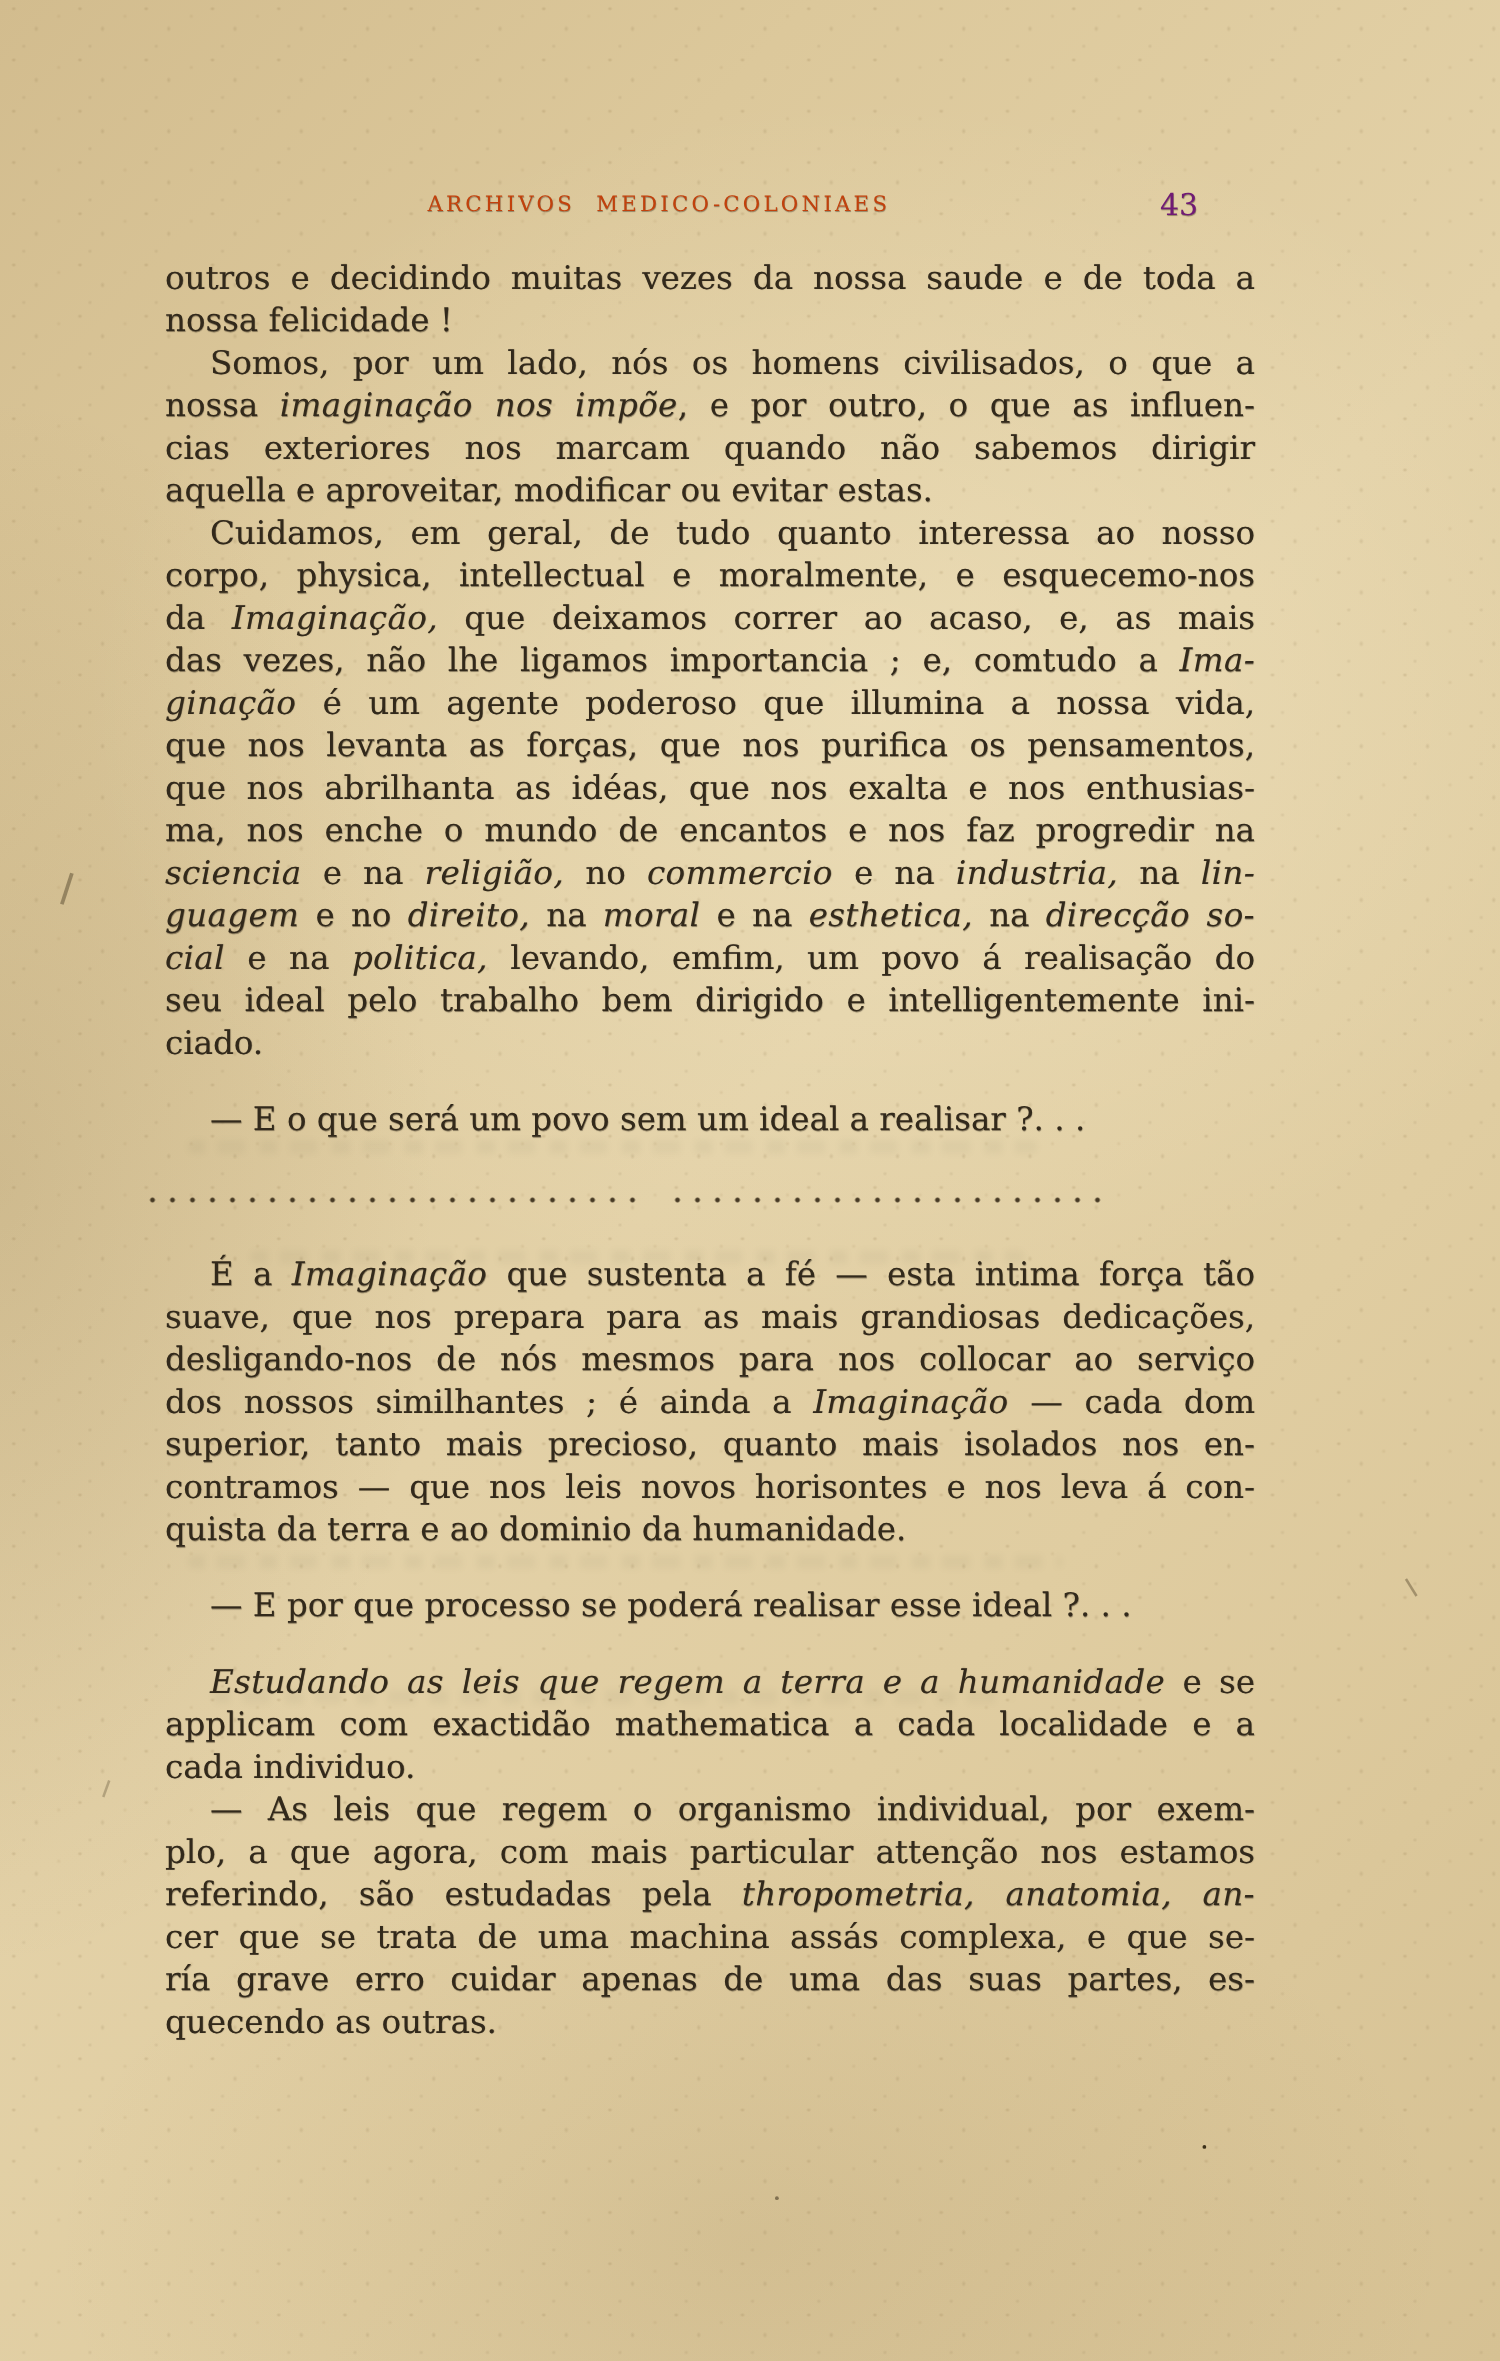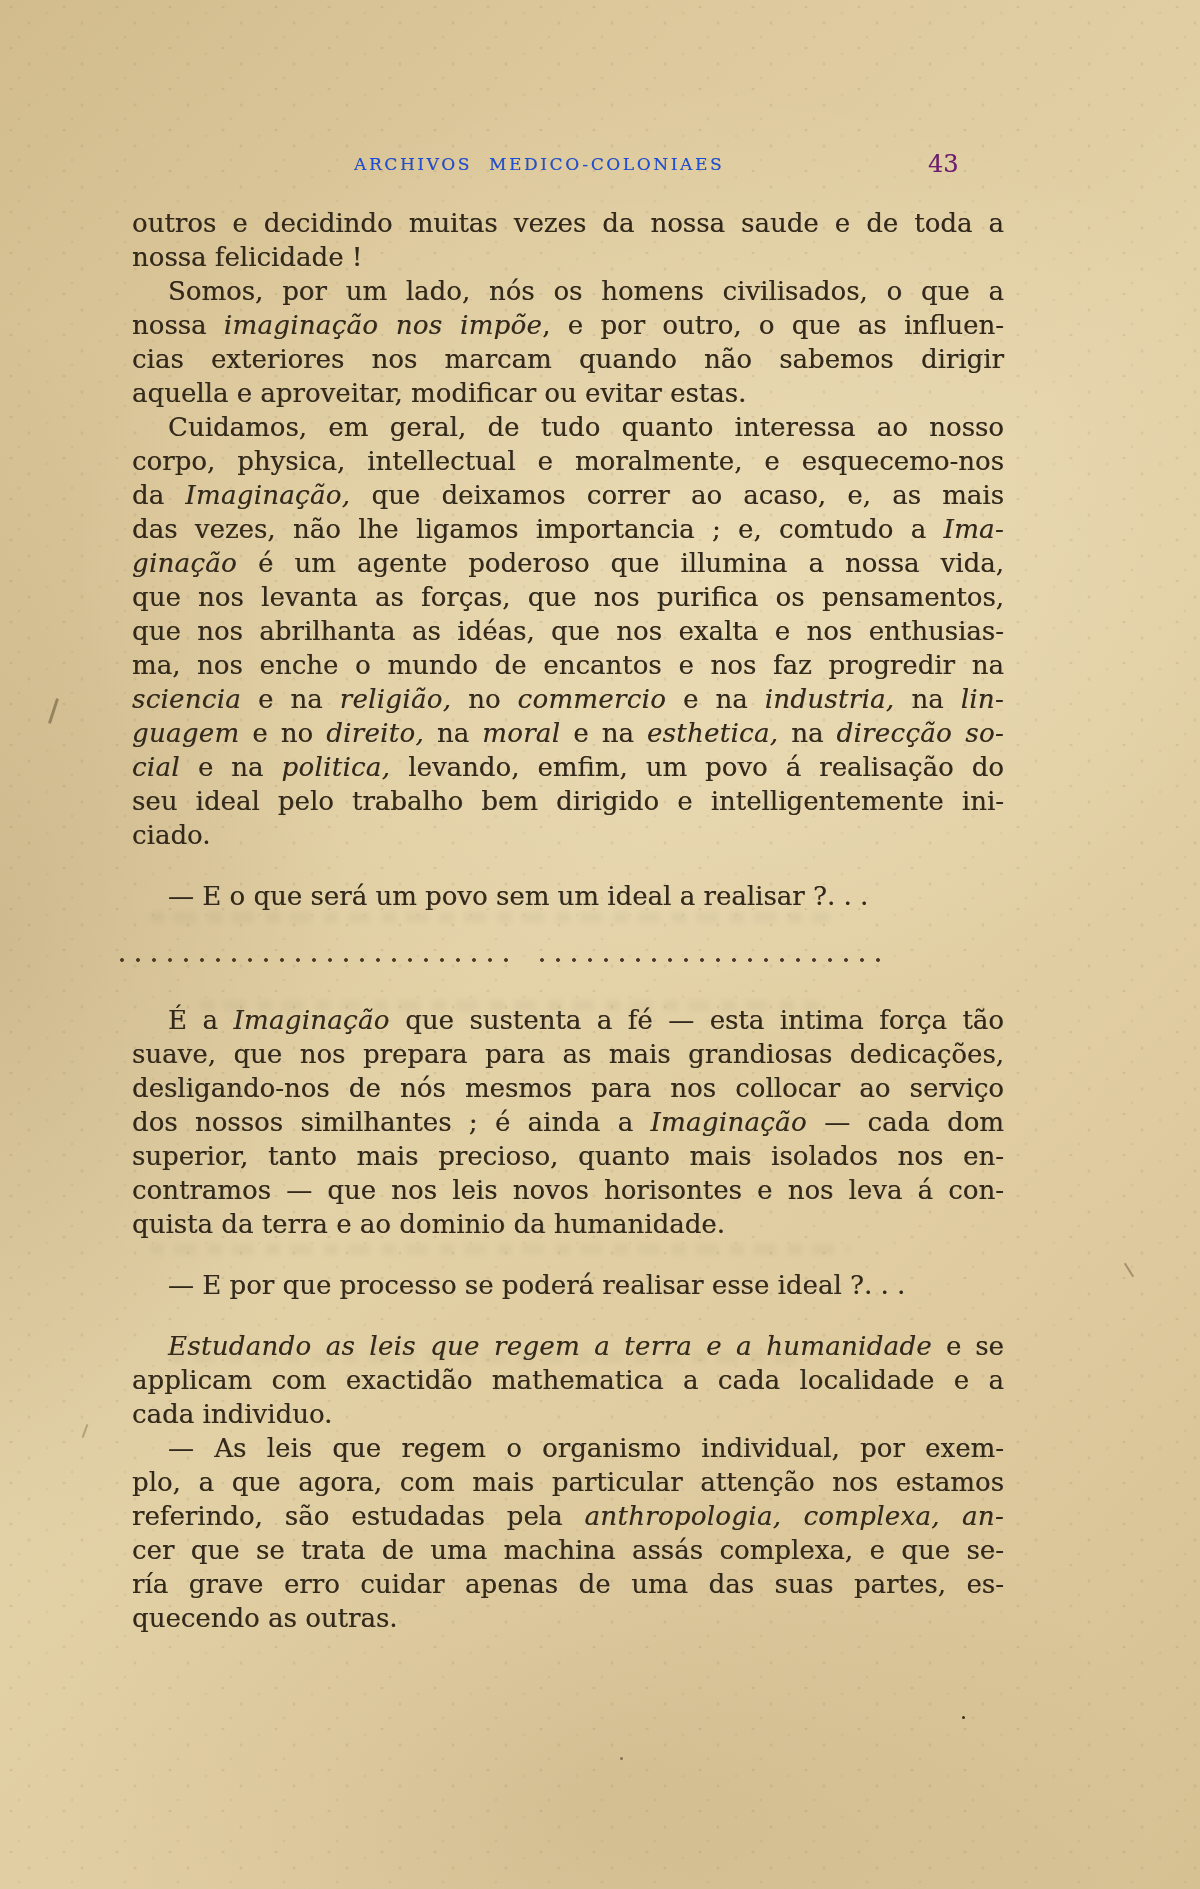--- a/index.html
+++ b/index.html
@@ -24,23 +24,23 @@
     background-image:
       radial-gradient(1.3px 1px at 11px 7px,  rgba(125,96,50,0.22), rgba(125,96,50,0) 2.2px),
       radial-gradient(1px 1.3px at 29px 23px, rgba(110,85,45,0.16), rgba(110,85,45,0) 2px),
       radial-gradient(1px 1px at 47px 13px,  rgba(150,120,70,0.14), rgba(150,120,70,0) 2px),
       radial-gradient(1.1px 1px at 19px 37px, rgba(95,72,38,0.12),  rgba(95,72,38,0) 2px);
     background-size: 53px 41px;
   }
 
   .header { position: absolute; top: 150px; left: 0; width: 1200px; height: 30px; }
   .journal-title {
-    position: absolute; left: 354px; top: 4px;
+    position: absolute; left: 342px; top: 4px;
     font-size: 17px; letter-spacing: 2.6px; word-spacing: 9px;
-    color: #1d4ed8;
+    color: #c2410c;
     text-shadow: 0.3px 0.4px 0.6px rgba(59,49,34,0.45);
     white-space: nowrap;
   }
   .page-number {
     position: absolute; left: 928px; top: 0;
     font-size: 24px; color: #701a75;
     text-shadow: 0.3px 0.4px 0.6px rgba(53,43,29,0.45);
   }
 
   .text-body {
@@ -139,21 +139,21 @@
         <div class="line indent"><span>— E por que processo se poderá realisar esse ideal ?. . .</span></div>
       </div>
       <div class="paragraph">
         <div class="line indent fill"><i>Estudando as leis que regem a terra e a humanidade</i><span> e se</span></div>
         <div class="line fill"><span>applicam com exactidão mathematica a cada localidade e a</span></div>
         <div class="line"><span>cada individuo.</span></div>
       </div>
       <div class="paragraph">
         <div class="line indent fill"><span>— As leis que regem o organismo individual, por exem-</span></div>
         <div class="line fill"><span>plo, a que agora, com mais particular attenção nos estamos</span></div>
-        <div class="line fill"><span>referindo, são estudadas pela </span><i>anthropologia, complexa, an-</i></div>
+        <div class="line fill"><span>referindo, são estudadas pela </span><i>thropometria, anatomia, an-</i></div>
         <div class="line fill"><span>cer que se trata de uma machina assás complexa, e que se-</span></div>
         <div class="line fill"><span>ría grave erro cuidar apenas de uma das suas partes, es-</span></div>
         <div class="line"><span>quecendo as outras.</span></div>
       </div>
     </div>
 
   <div class="ghost" style="left:150px; top:912px;  width:680px;"></div>
   <div class="ghost" style="left:200px; top:1000px; width:620px;"></div>
   <div class="ghost" style="left:150px; top:1244px; width:700px;"></div>
   <div class="ghost" style="left:170px; top:1352px; width:640px;"></div>

